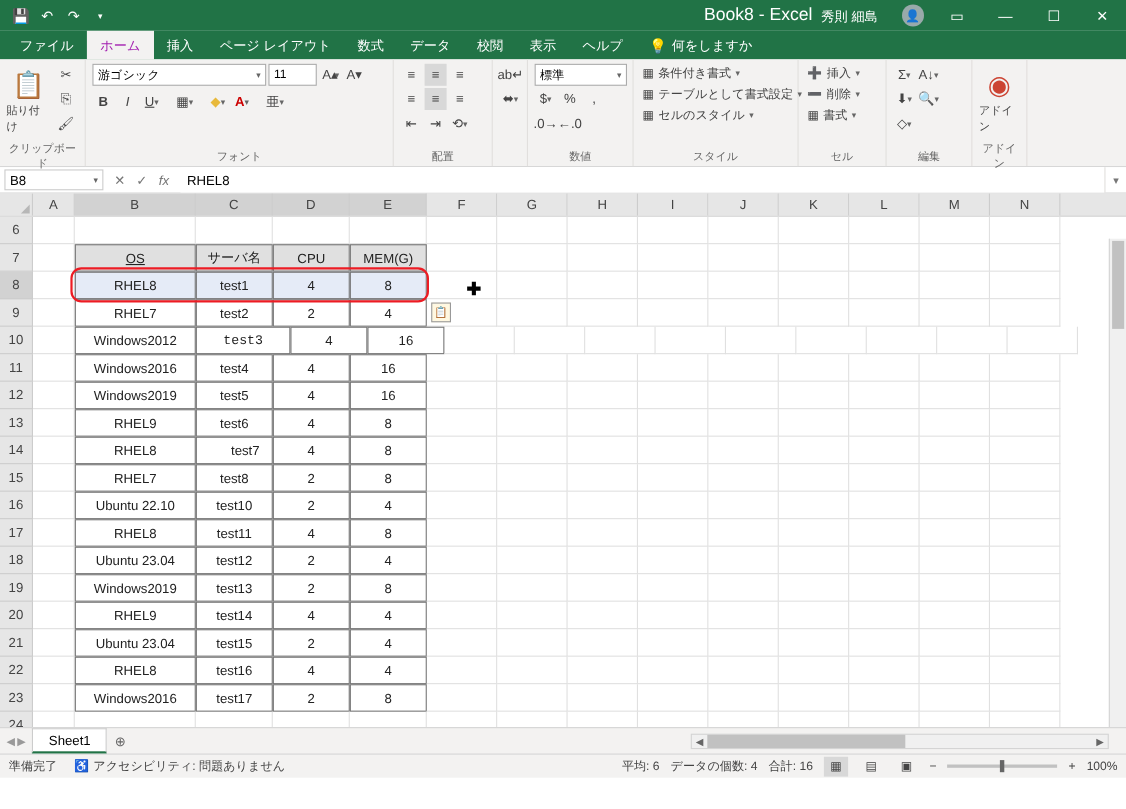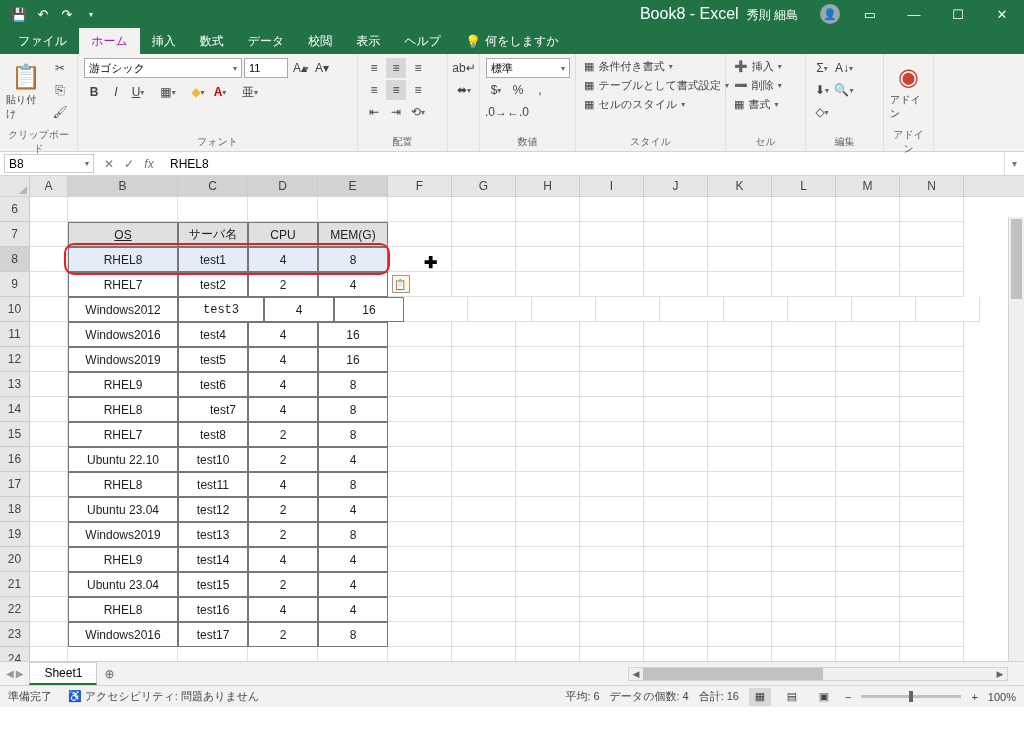--- a/index.html
+++ b/index.html
@@ -106,20 +106,21 @@
   <div class="winbtn">▭</div>
   <div class="winbtn">—</div>
   <div class="winbtn">☐</div>
   <div class="winbtn">✕</div>
 </div>
 
 <div class="tabs">
   <div class="tab">ファイル</div>
   <div class="tab active">ホーム</div>
   <div class="tab">挿入</div>
+  <div class="tab">ページ レイアウト</div>
   <div class="tab">数式</div>
   <div class="tab">データ</div>
   <div class="tab">校閲</div>
   <div class="tab">表示</div>
   <div class="tab">ヘルプ</div>
   <div class="tell">
     <span class="bulb">💡</span>
     <span>何をしますか</span>
   </div>
 </div>

